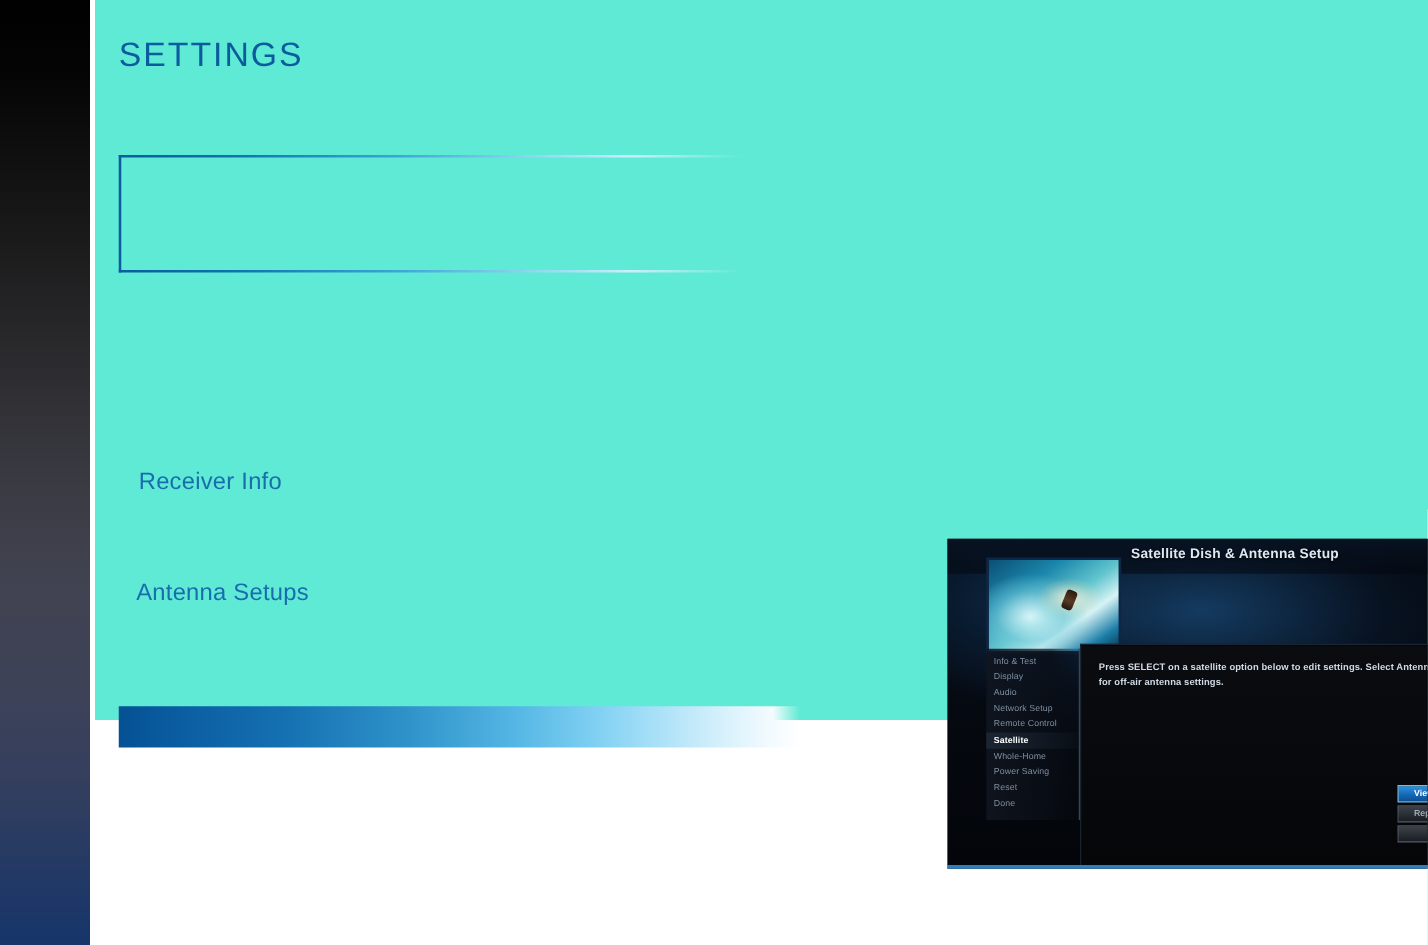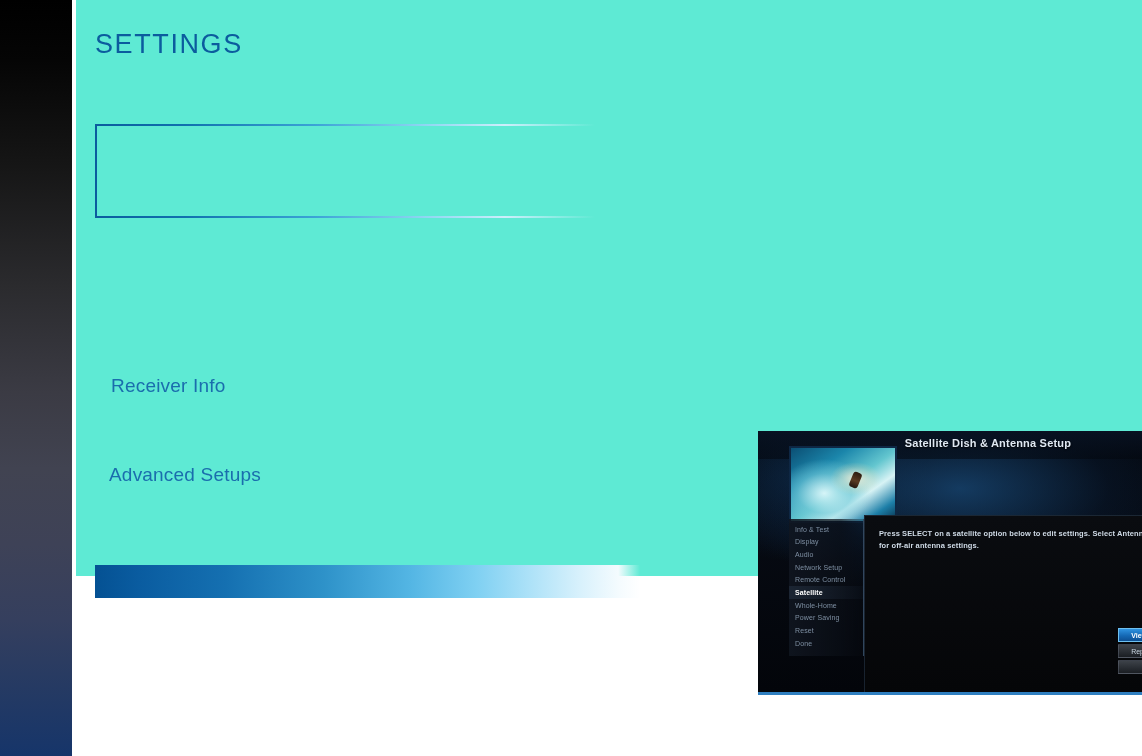--- a/index.html
+++ b/index.html
@@ -257,21 +257,21 @@
 
   <div id="content-box">
     <div class="edge edge-left"></div>
     <div class="edge edge-top"></div>
     <div class="edge edge-bottom"></div>
     <div class="box-text"></div>
   </div>
 
   <div class="menu-entry" id="menu-item-0">Receiver Info</div>
 
-  <div class="menu-entry" id="menu-item-1">Advanced Setups</div>
+  <div class="menu-entry" id="menu-item-1">Antenna Setups</div>
 
   <div id="accent-bar"></div>
 
   <div id="tv-shot">
     <div id="tv-screen"></div>
 
     <div id="tv-header">
       <div id="tv-header-title">Satellite Dish &amp; Antenna Setup</div>
 
     </div>

